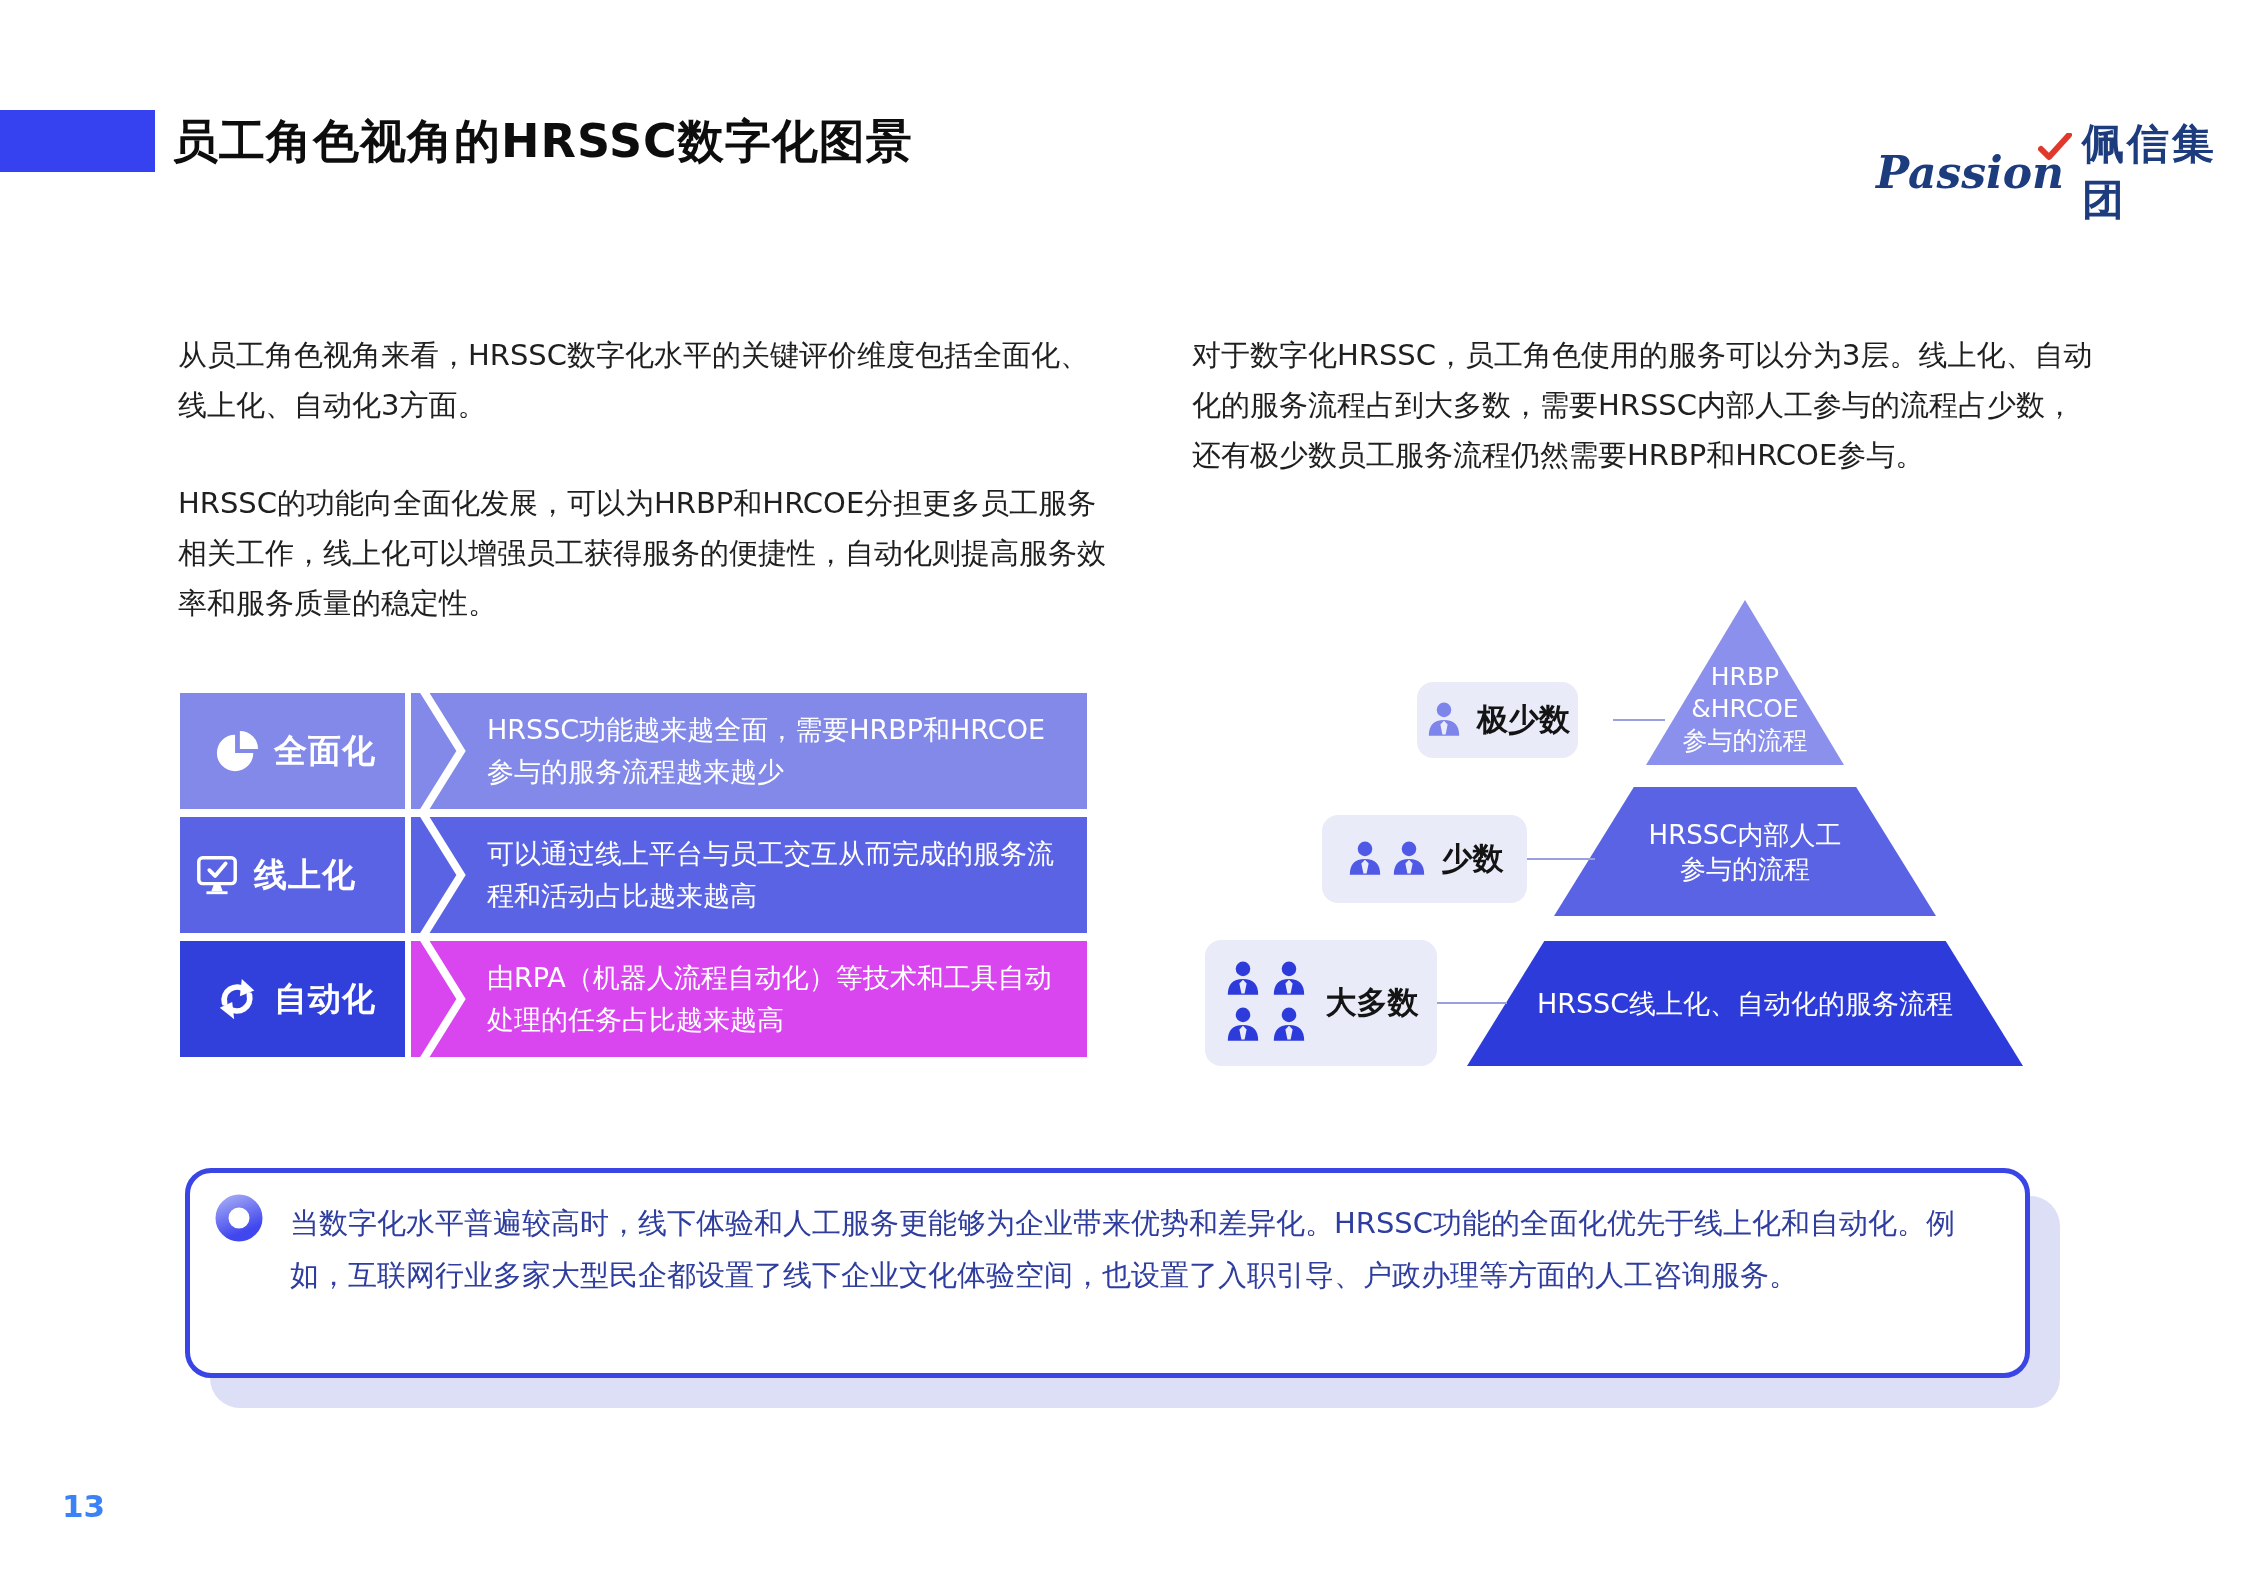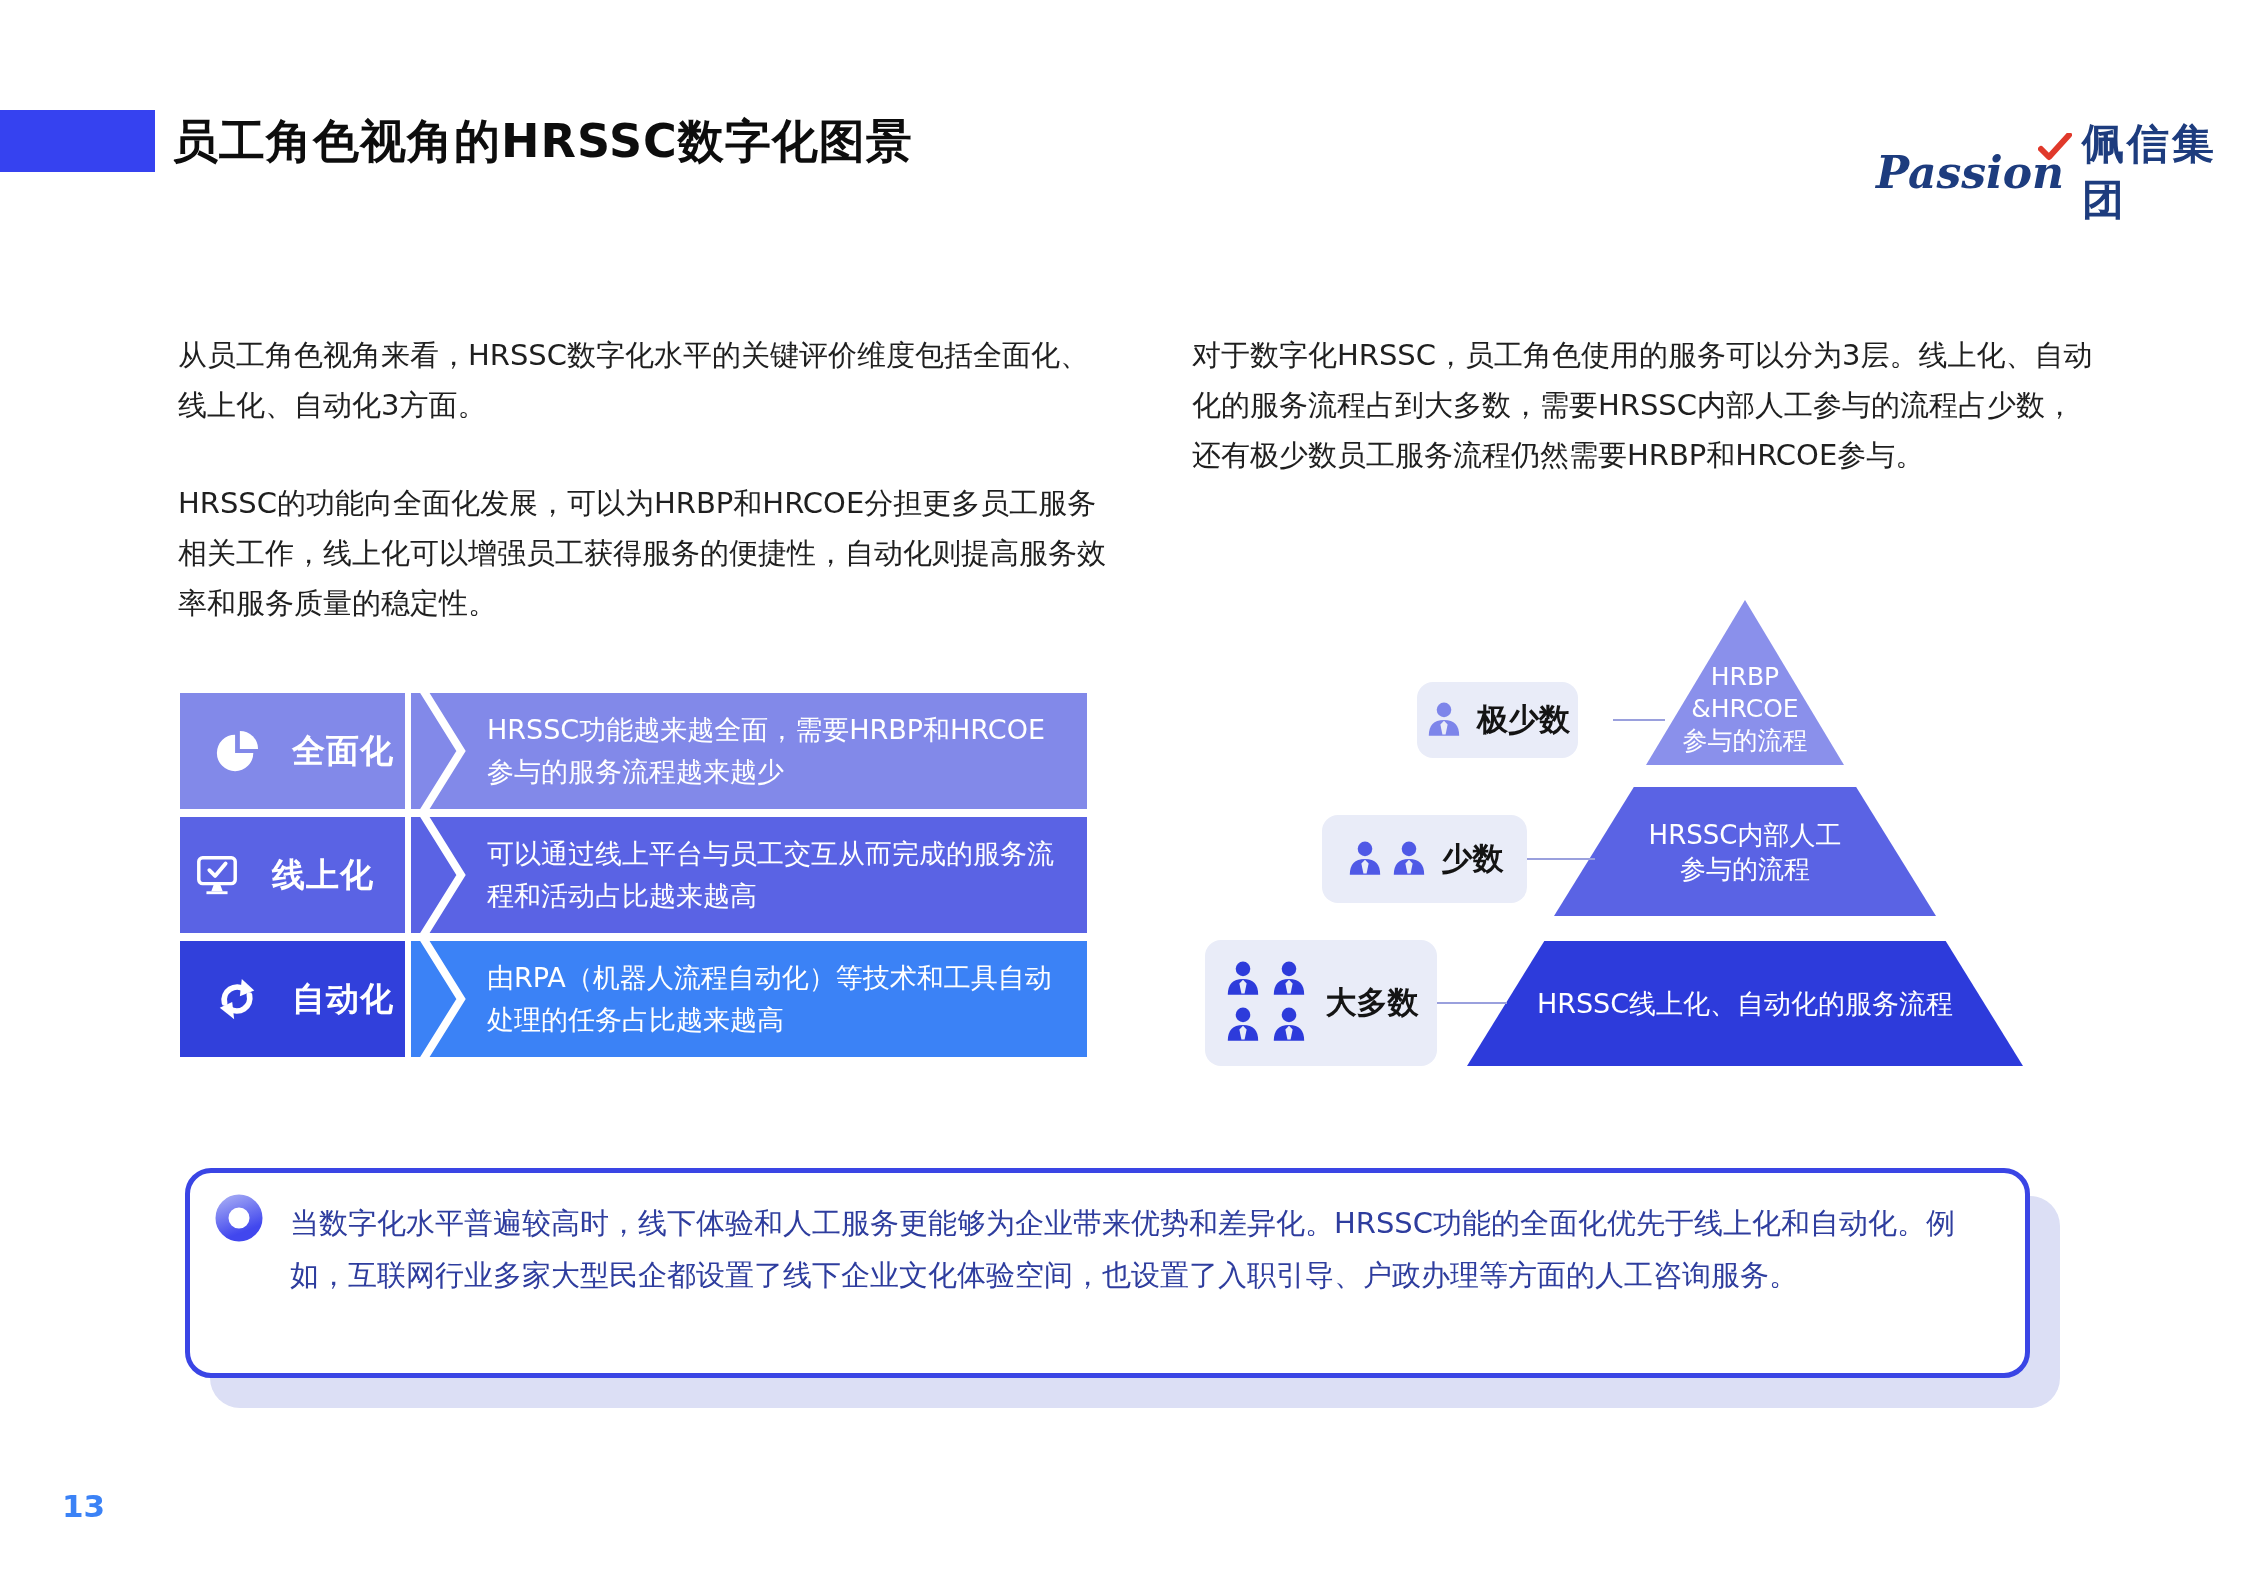--- a/index.html
+++ b/index.html
@@ -19,21 +19,21 @@
 
   
   .para { position:absolute; font-size:29px; line-height:50px; color:#1f1f1f; }
   .p-left1 { left:178px; top:330px; width:935px; }
   .p-left2 { left:178px; top:478px; width:935px; }
   .p-right { left:1192px; top:330px; width:905px; }
 
   
   .rows { position:absolute; left:180px; top:693px; width:907px; display:flex; flex-direction:column; gap:8px; }
   .row { display:flex; height:116px; }
-  .row-head { width:225px; flex:0 0 225px; display:flex; align-items:center; gap:32px; padding-left:34px; }
+  .row-head { width:225px; flex:0 0 225px; display:flex; align-items:center; gap:14px; padding-left:34px; }
   .row-head .dim-label { font-size:33px; font-weight:700; color:#ffffff; letter-spacing:1px; }
   .row-desc { position:relative; flex:1; margin-left:6px; display:flex; align-items:center;
               padding:10px 30px 10px 76px; font-size:27px; line-height:42px; color:#ffffff; }
   .row-chevron { position:absolute; left:6px; top:0; height:116px; width:52px; }
   .row-icon { width:46px; height:46px; flex:0 0 46px; }
 
   
   .pyr-level { position:absolute; display:flex; flex-direction:column; align-items:center;
                justify-content:center; color:#ffffff; text-align:center; }
   .lvl1 { left:1646px; top:600px; width:198px; height:165px;
@@ -142,21 +142,21 @@
     <div class="row">
       <div class="row-head" style="background: rgb(49, 64, 219);">
         <svg class="row-icon" viewBox="0 0 48 48">
           <path d="M11,28 A13.5,13.5 0 0 1 32,14" fill="none" stroke="#ffffff" stroke-width="6" stroke-linecap="round"></path>
           <polygon points="29,3 42,15 27,21" fill="#ffffff"></polygon>
           <path d="M37,20 A13.5,13.5 0 0 1 16,34" fill="none" stroke="#ffffff" stroke-width="6" stroke-linecap="round"></path>
           <polygon points="19,27 6,33 21,45" fill="#ffffff"></polygon>
         </svg>
         <span class="dim-label">自动化</span>
       </div>
-      <div class="row-desc" style="background: #3b82f6;">
+      <div class="row-desc" style="background: #d946ef;">
         <svg class="row-chevron" viewBox="0 0 52 116" preserveAspectRatio="none">
           <polyline points="6,-3 44,58 6,119" fill="none" stroke="#ffffff" stroke-width="8"></polyline>
         </svg>
         <span>由RPA（机器人流程自动化）等技术和工具自动处理的任务占比越来越高</span>
       </div>
     </div>
 
   </div>
 
   <div class="pyr-level lvl1" style="background: rgb(138, 144, 235);">

